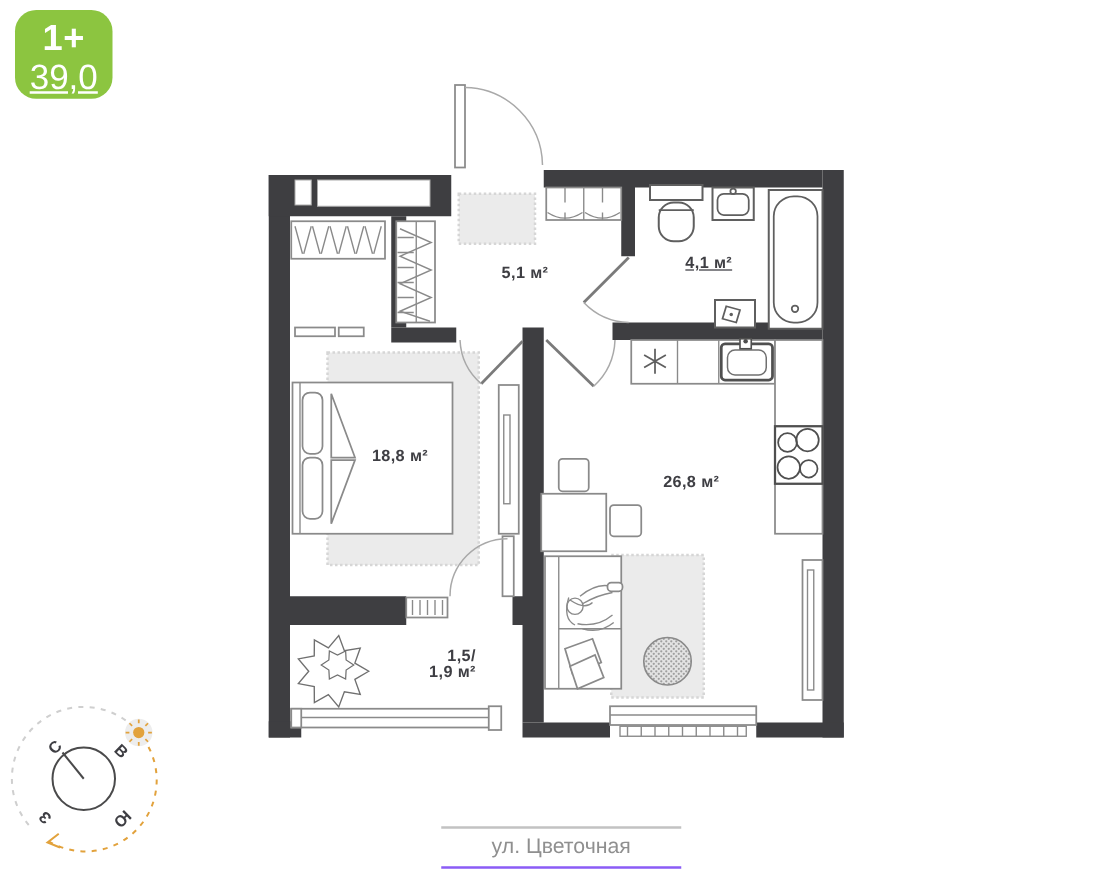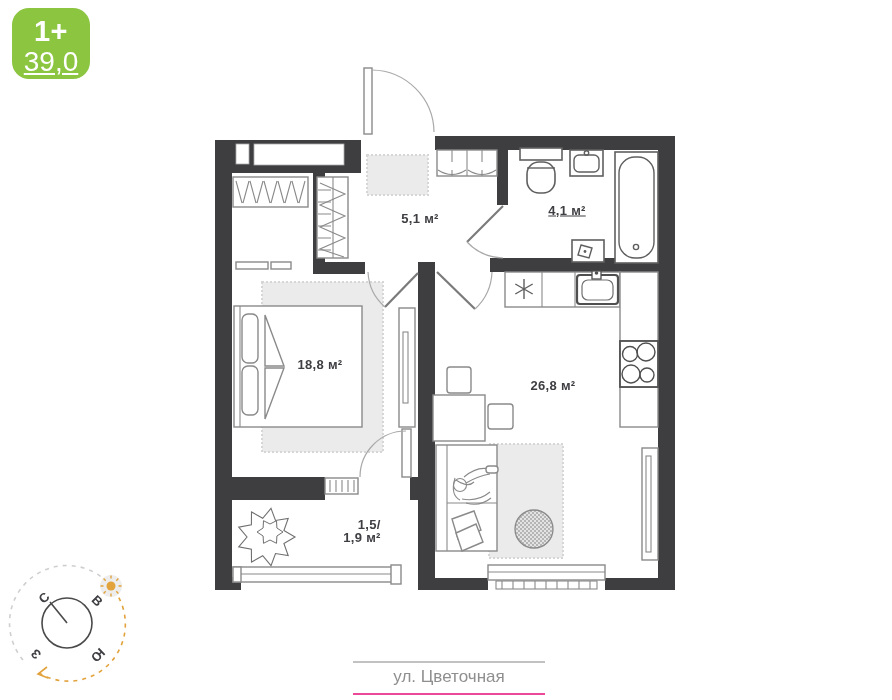--- a/index.html
+++ b/index.html
@@ -20,21 +20,21 @@
   .badge{position:absolute;left:12px;top:8px;width:78px;height:71px;border-radius:17px;
          background:#8cc540;color:#fff;text-align:center;}
   .badge-type{font-size:29px;font-weight:800;line-height:1;margin-top:9px;letter-spacing:.5px;}
   .badge-area{font-size:28px;font-weight:400;line-height:1.15;text-decoration:underline;}
 
   .room-label{position:absolute;transform:translate(-50%,-50%);font-size:13px;font-weight:700;
               color:#3e3e43;letter-spacing:.3px;white-space:nowrap;}
   .balcony-label{line-height:1.02;text-align:right;}
 
   .street{position:absolute;left:353px;top:661px;width:192px;
-          border-top:2px solid #c2c2c2;border-bottom:2px solid #ec4899;}
+          border-top:2px solid #c2c2c2;border-bottom:2px solid #8b5cf6;}
   .street-text{padding:4px 0 6px 0;text-align:center;font-size:17px;color:#8f8f8f;}
 
   .cl{font-size:13px;font-weight:600;fill:#3e3e43;}
 </style>
 </head>
 <body>
 
 <div class="stage">
 
   <svg class="plan" viewBox="0 0 892 700">

